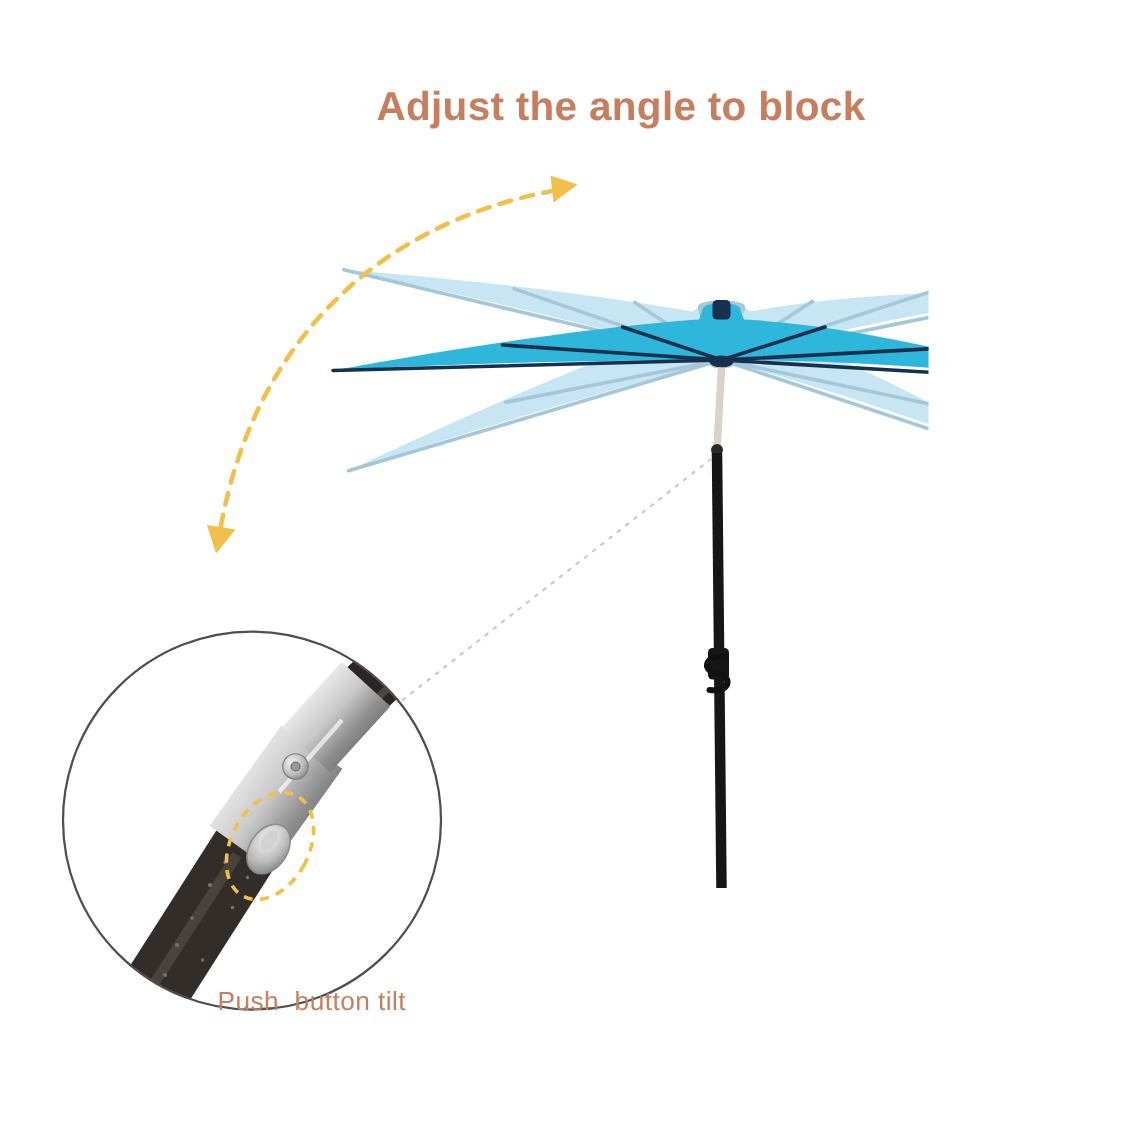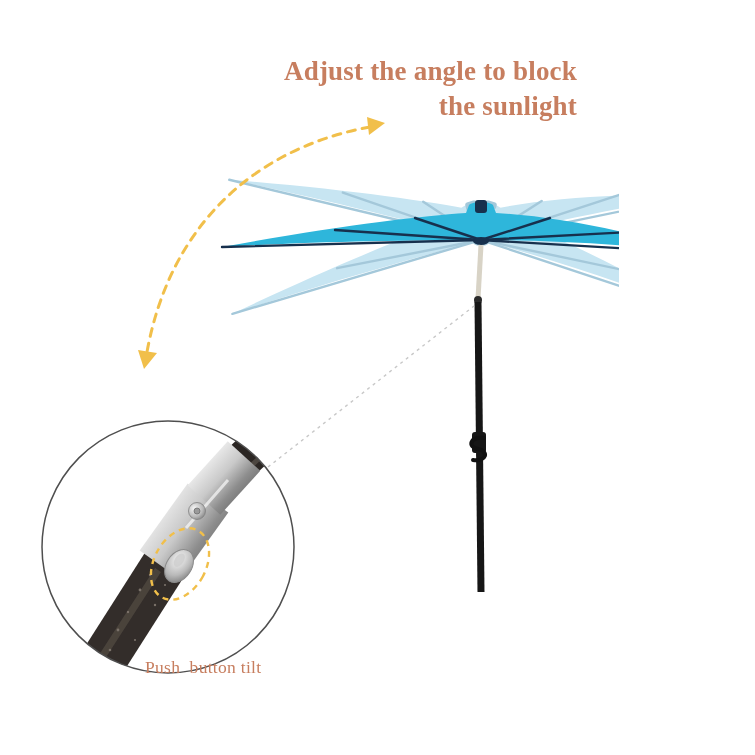--- a/index.html
+++ b/index.html
@@ -1,21 +1,21 @@
 <!DOCTYPE html>
 <html style="--accent: #c77e5f; --arrow-yellow: #f1bf4a; --canopy-main: #2eb6db; --canopy-rib: #17304d; --ghost-fill: #c7e5f2; --ghost-rib: #a4c8da; --pole: #161616; --detail-pole: #332d2a; --silver-light: #f0f0f0; --silver-dark: #6f6f6f;"><head>
 <meta charset="utf-8">
 <style>
   html,body{margin:0;padding:0;background:#fff;}
   #stage{
     position:relative;
     width:619px;height:755px;
     background:#fff;
     overflow:hidden;
-    font-family:Liberation Serif, serif;
+    font-family:Liberation Sans, sans-serif;
   }
   #art{position:absolute;left:0;top:0;}
   .headline{
     position:absolute;
     top:54px;
     right:42px;
     width:420px;
     text-align:right;
     color:var(--accent,#c77e5f);
     font-size:27px;
@@ -126,18 +126,17 @@
         </g>
       </g>
 
       <ellipse cx="180" cy="564" rx="26" ry="38" transform="rotate(28 180 564)" fill="none" stroke="var(--arrow-yellow,#f1bf4a)" stroke-width="2.4" stroke-dasharray="6 5"></ellipse>
       <circle cx="168" cy="547" r="126" fill="none" stroke="#4f4f4f" stroke-width="1.5"></circle>
     </g>
   </svg>
 
   <div class="headline">
     <div>Adjust the angle to block</div>
-    <div>the sunlight</div>
   </div>
 
   <div class="caption">Push  button tilt</div>
 
 </div>
 
 </body></html>

